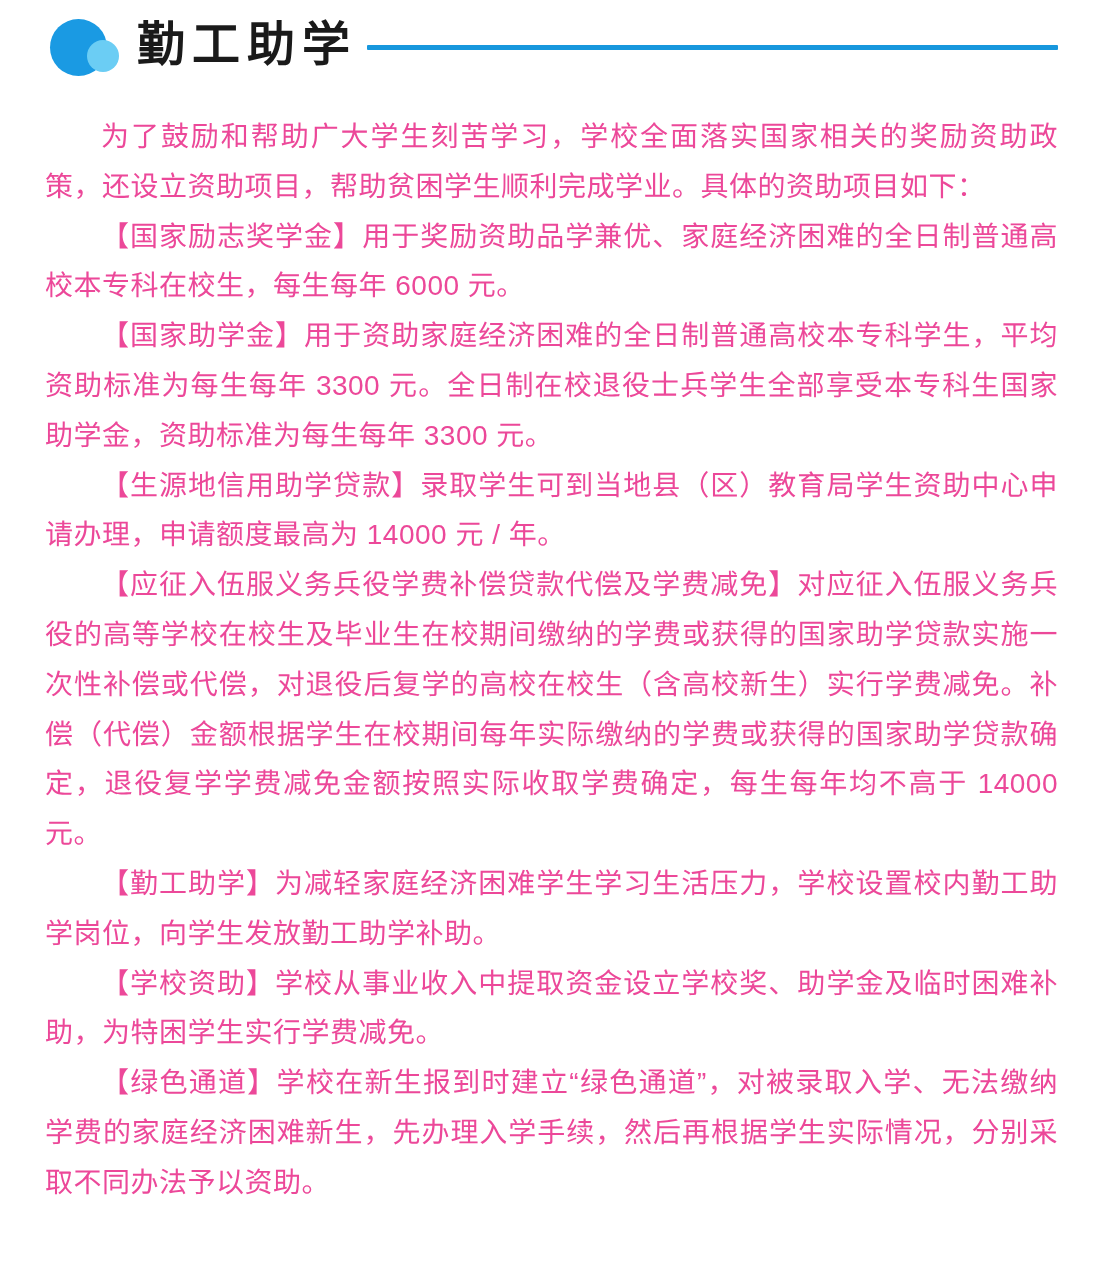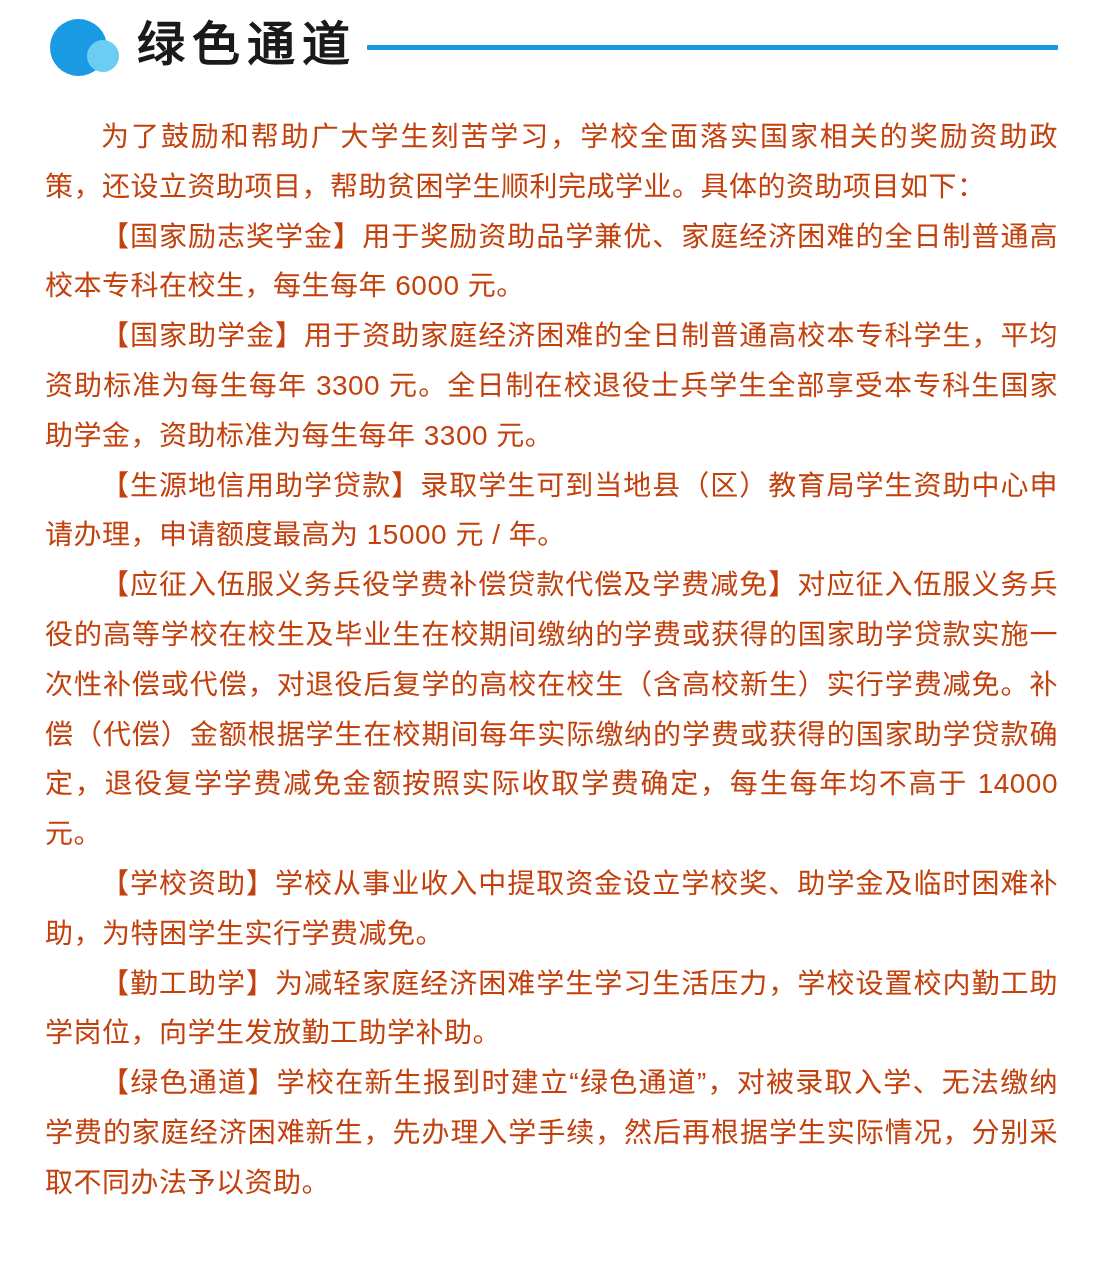--- a/index.html
+++ b/index.html
@@ -65,45 +65,45 @@
     border-radius: 1px;
   }
   
   .content {
     margin-top: 32px;
   }
   .para {
     margin: 0;
     font-size: 28px;
     line-height: 49.8px;
-    color: #c2410c;
+    color: #ec4899;
     font-weight: 400;
     text-align: justify;
     text-indent: 2em;
     letter-spacing: 0.5px;
   }
 </style>
 </head>
 <body>
 
 <div class="page">
 
   <header class="header">
     <span class="icon-circles">
       <span class="circle-big"></span>
       <span class="circle-small"></span>
     </span>
-    <h1 class="page-title">绿色通道</h1>
+    <h1 class="page-title">勤工助学</h1>
     <span class="header-rule"></span>
   </header>
 
   <main class="content">
     <p class="para">为了鼓励和帮助广大学生刻苦学习，学校全面落实国家相关的奖励资助政策，还设立资助项目，帮助贫困学生顺利完成学业。具体的资助项目如下：</p>
     <p class="para">【国家励志奖学金】用于奖励资助品学兼优、家庭经济困难的全日制普通高校本专科在校生，每生每年 6000 元。</p>
     <p class="para">【国家助学金】用于资助家庭经济困难的全日制普通高校本专科学生，平均资助标准为每生每年 3300 元。全日制在校退役士兵学生全部享受本专科生国家助学金，资助标准为每生每年 3300 元。</p>
-    <p class="para">【生源地信用助学贷款】录取学生可到当地县（区）教育局学生资助中心申请办理，申请额度最高为 15000 元 / 年。</p>
+    <p class="para">【生源地信用助学贷款】录取学生可到当地县（区）教育局学生资助中心申请办理，申请额度最高为 14000 元 / 年。</p>
     <p class="para">【应征入伍服义务兵役学费补偿贷款代偿及学费减免】对应征入伍服义务兵役的高等学校在校生及毕业生在校期间缴纳的学费或获得的国家助学贷款实施一次性补偿或代偿，对退役后复学的高校在校生（含高校新生）实行学费减免。补偿（代偿）金额根据学生在校期间每年实际缴纳的学费或获得的国家助学贷款确定，退役复学学费减免金额按照实际收取学费确定，每生每年均不高于 14000 元。</p>
+    <p class="para">【勤工助学】为减轻家庭经济困难学生学习生活压力，学校设置校内勤工助学岗位，向学生发放勤工助学补助。</p>
     <p class="para">【学校资助】学校从事业收入中提取资金设立学校奖、助学金及临时困难补助，为特困学生实行学费减免。</p>
-    <p class="para">【勤工助学】为减轻家庭经济困难学生学习生活压力，学校设置校内勤工助学岗位，向学生发放勤工助学补助。</p>
     <p class="para">【绿色通道】学校在新生报到时建立“绿色通道”，对被录取入学、无法缴纳学费的家庭经济困难新生，先办理入学手续，然后再根据学生实际情况，分别采取不同办法予以资助。</p>
   </main>
 
 </div>
 
 </body></html>

